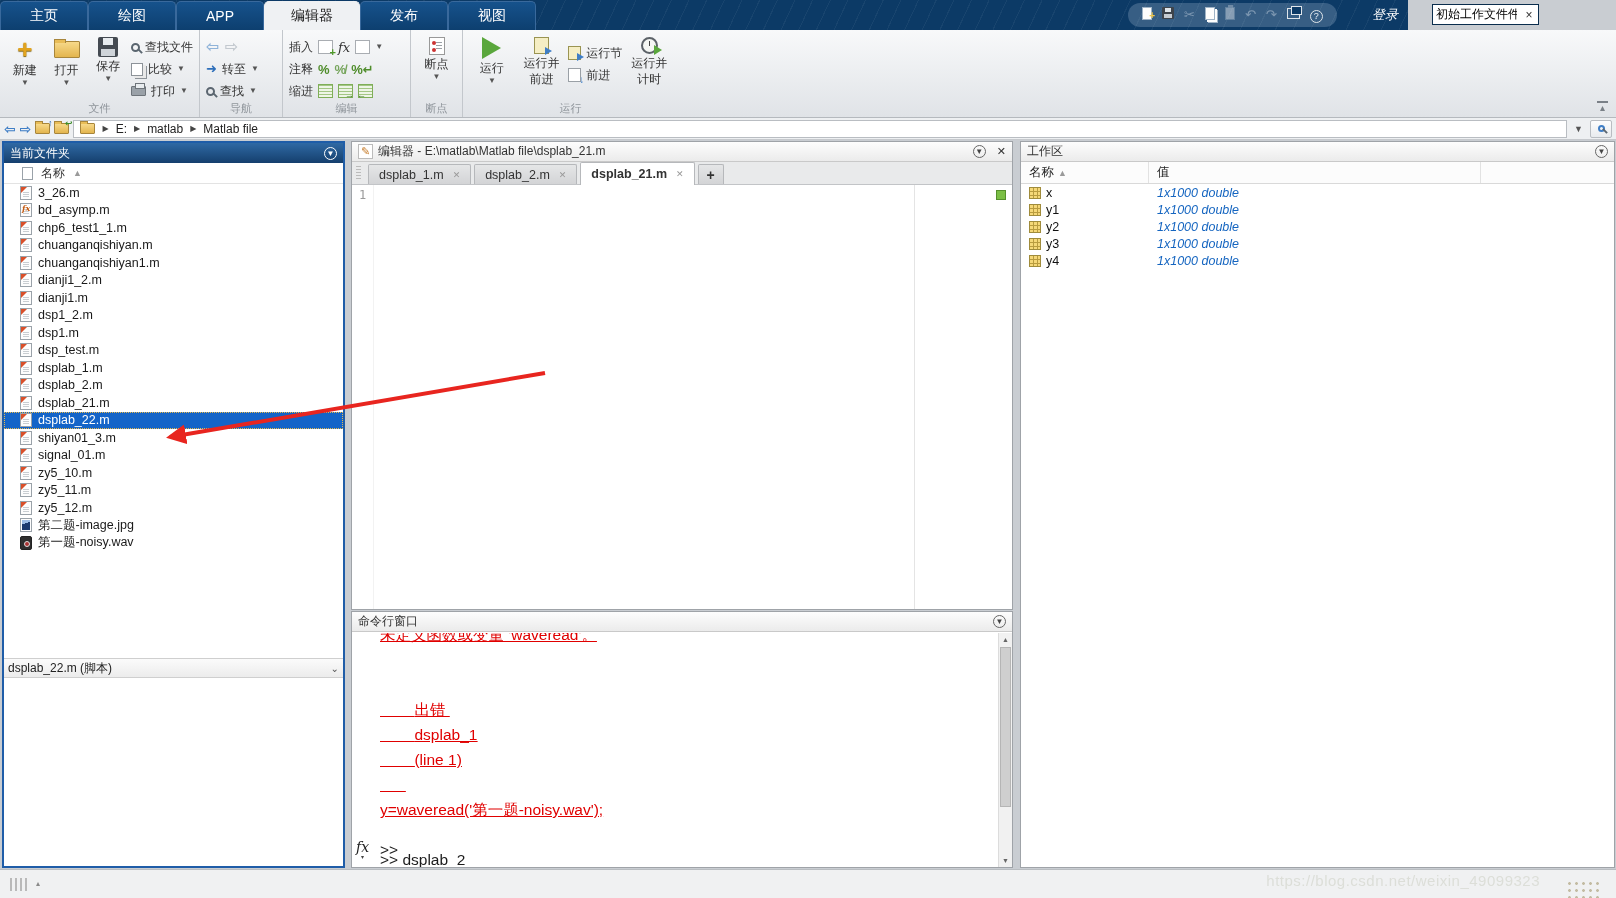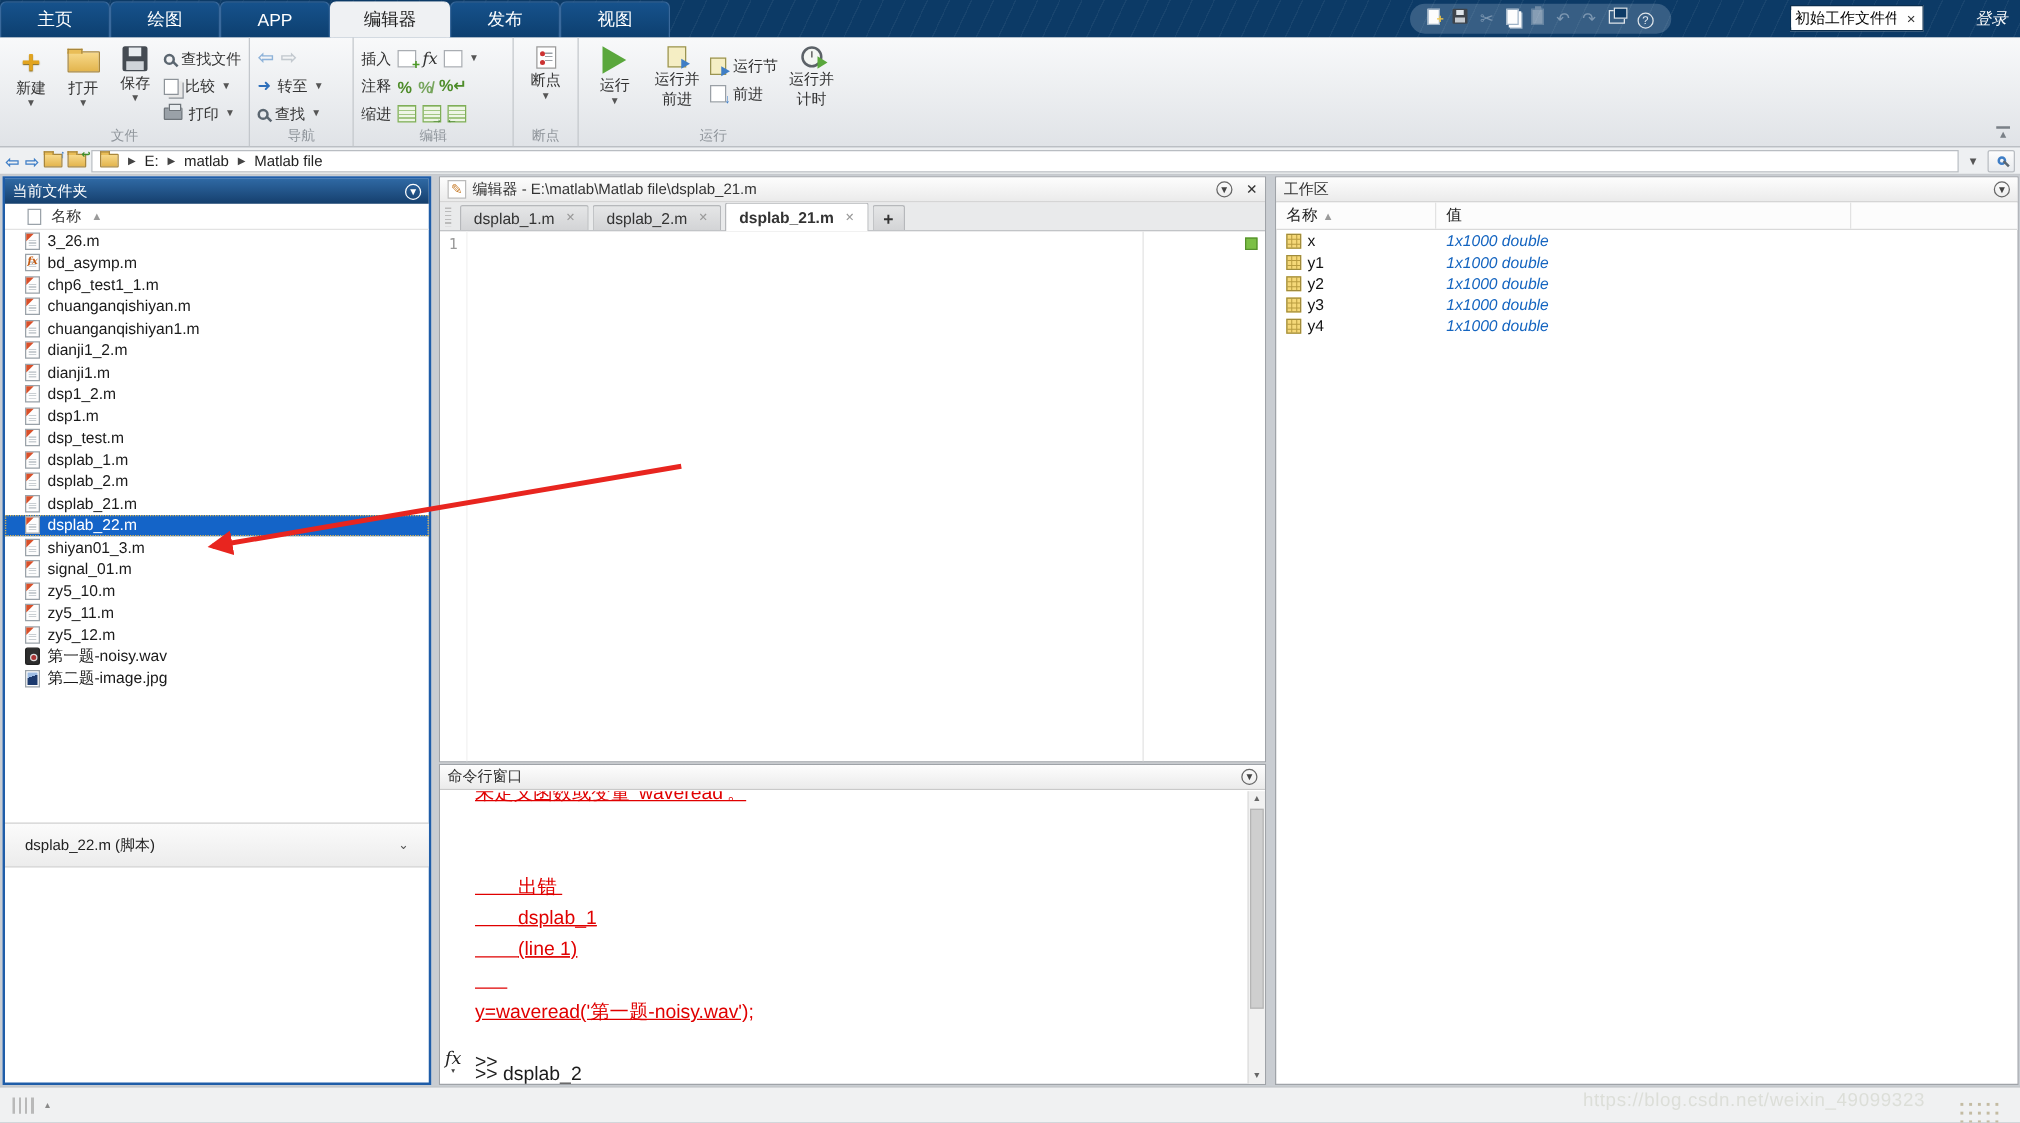--- a/index.html
+++ b/index.html
@@ -1,20 +1,20 @@
 <!DOCTYPE html>
 <html><head>
 <meta charset="utf-8">
 <style>
   * { margin:0; padding:0; box-sizing:border-box; }
   html,body { width:1616px; height:898px; overflow:hidden; }
   body { position:relative; background:#c9cdd2; font-family:"Liberation Sans","DejaVu Sans",sans-serif; font-size:12px; color:#222; }
 
   
-  .titlebar { position:absolute; left:0; top:0; width:1616px; height:30px;
+  .titlebar { position:absolute; left:0; top:0; width:1408px; height:30px;
     background:#0c3a66;
     background-image:repeating-linear-gradient(115deg, rgba(255,255,255,0.05) 0 1px, transparent 1px 16px);
     display:flex; align-items:flex-end; }
   .tb-tab { height:29px; width:88px; margin-top:1px; display:flex; align-items:center; justify-content:center;
     color:#fff; font-size:14px; background:linear-gradient(#16528c,#0d3f6f);
     border:1px solid #39699c; border-bottom:none; border-radius:5px 5px 0 0; cursor:default; }
   .tb-tab.active { background:#eff1f3; color:#1a1a1a; border-color:#eff1f3; width:96px; }
   .qat { position:absolute; left:1128px; top:3px; height:24px; display:flex; align-items:center; gap:10px;
     background:rgba(210,225,240,0.22); border-radius:12px; padding:0 14px; }
   .qi { font-size:13px; color:#e6edf5; line-height:16px; }
@@ -120,22 +120,22 @@
   .fi { width:12px; height:14px; background:#fdfdfd; border:1px solid #9aa2a9; position:relative; flex:0 0 auto; }
   .fi::before { content:""; position:absolute; left:2px; right:2px; bottom:2px; height:5px;
     background:repeating-linear-gradient(#c9ced2 0 1px, transparent 1px 2px); }
   .fi-m::after { content:""; position:absolute; left:0; top:0; border-top:6px solid #d9502a; border-right:6px solid transparent; }
   .fi-mfx::after { content:"fx"; position:absolute; left:1px; top:-1px; font:italic bold 8px "DejaVu Serif",serif; color:#c55a11; }
   .fi-img::before { display:none; }
   .fi-img::after { content:""; position:absolute; left:1px; right:1px; top:1px; bottom:1px; background:linear-gradient(160deg,#9dbce4 0 35%,#1c3a6e 35%); }
   .fi-wav { background:#2e2e2e; border-color:#222; border-radius:2px; }
   .fi-wav::before { display:none; }
   .fi-wav::after { content:""; position:absolute; left:3px; top:4px; width:4px; height:4px; border:1px solid #ddd; border-radius:50%; background:#a33; }
-  .detailbar { position:absolute; left:0; right:0; top:515px; height:36px; background:linear-gradient(#fbfbfb,#ececec);
-    border-top:1px solid #cfcfcf; border-bottom:1px solid #cfcfcf; display:flex; align-items:center; padding:0 16px; font-size:12px; color:#222; }
+  .detailbar { position:absolute; left:0; right:0; top:515px; height:20px; background:linear-gradient(#fbfbfb,#ececec);
+    border-top:1px solid #cfcfcf; border-bottom:1px solid #cfcfcf; display:flex; align-items:center; padding:0 4px; font-size:12px; color:#222; }
   .chev { margin-left:auto; color:#555; font-size:10px; }
 
   .panel-editor { position:absolute; left:351px; top:141px; width:662px; height:469px; background:#fff; border:1px solid #9fa3a8; }
   .pencil { width:15px; height:15px; background:#fff; border:1px solid #bbb; display:flex; align-items:center; justify-content:center;
     color:#c87f2f; font-size:11px; flex:0 0 auto; }
   .ed-tabs { height:23px; background:#e9eaeb; border-bottom:1px solid #c2c4c7; display:flex; align-items:flex-end; padding-left:4px; gap:3px; }
   .tabgrip { width:5px; height:15px; margin:0 4px 3px 0; background:repeating-linear-gradient(#bbb 0 1px, transparent 1px 3px); }
   .ed-tab { display:flex; align-items:center; gap:9px; padding:0 10px; font-size:12.5px; color:#333; height:20px;
     background:linear-gradient(#e5e6e7,#d3d4d6); border:1px solid #b6b8bb; border-bottom:none; border-radius:2px 2px 0 0; }
   .ed-tab.active { background:#fff; font-weight:bold; height:23px; margin-bottom:-1px; }
@@ -445,26 +445,26 @@
         </div>
         <div class="frow">
           <span class="fi fi-m"></span>
           <span>zy5_11.m</span>
         </div>
         <div class="frow">
           <span class="fi fi-m"></span>
           <span>zy5_12.m</span>
         </div>
         <div class="frow">
+          <span class="fi fi-img"></span>
+          <span>第二题-image.jpg</span>
+        </div>
+        <div class="frow">
           <span class="fi fi-wav"></span>
           <span>第一题-noisy.wav</span>
-        </div>
-        <div class="frow">
-          <span class="fi fi-img"></span>
-          <span>第二题-image.jpg</span>
         </div>
     </div>
     <div class="detailbar">
       <span>dsplab_22.m  (脚本)</span>
       <span class="chev">⌄</span>
     </div>
   </div>
 
   <div class="panel-editor">
     <div class="phdr light">

